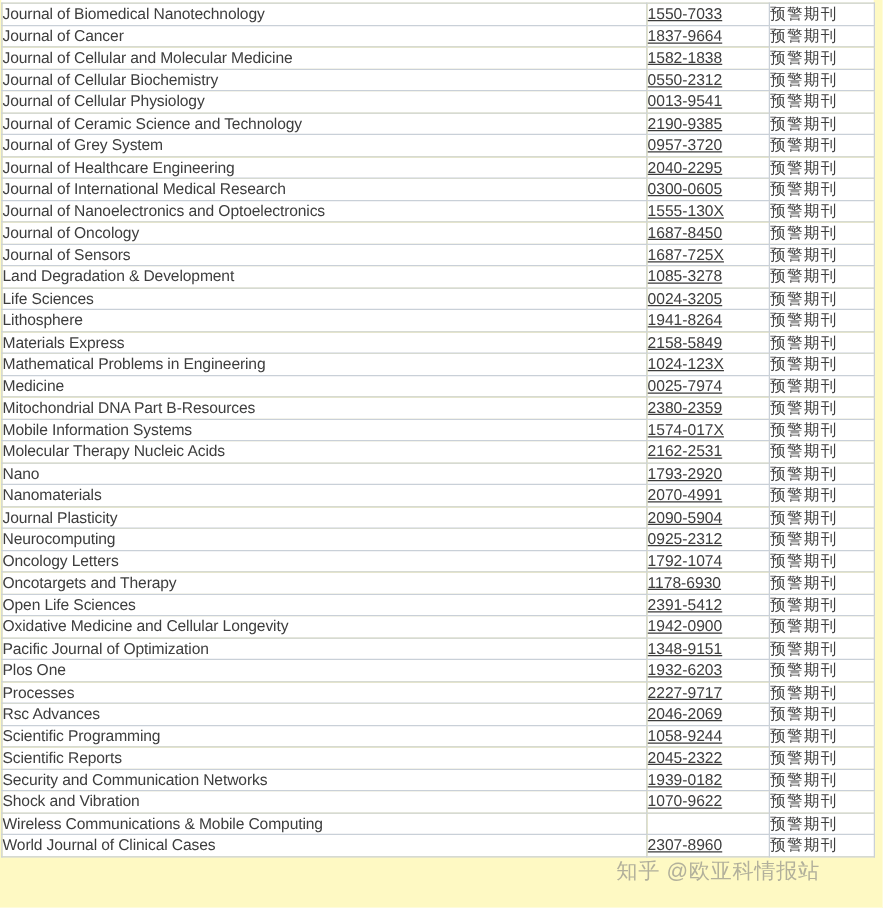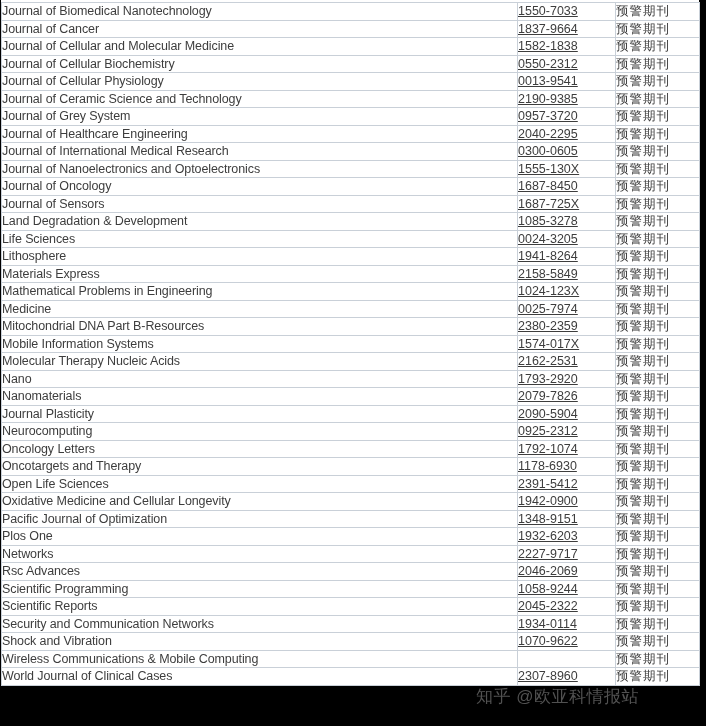--- a/index.html
+++ b/index.html
@@ -10,21 +10,21 @@
   body {
     width: 706px;
     height: 726px;
     position: relative;
     overflow: hidden;
     font-family: "Liberation Sans", "DejaVu Sans", sans-serif;
   }
   .page {
     position: absolute;
     inset: 0;
-    background: #000000;
+    background: #fef9c3;
   }
   table.journal-table {
     position: absolute;
     left: 1px;
     top: 2px;
     width: 698px;
     border-collapse: collapse;
     table-layout: fixed;
   }
   col.c-name   { width: 516px; }
@@ -40,21 +40,21 @@
     color: #3d3d3d;
     font-size: 12.5px;
     vertical-align: middle;
     background: #ffffff;
   }
   td.cell-name   { padding-left: 4px;  letter-spacing: -0.1px; }
   td.cell-issn   { padding-left: 10px; text-decoration: underline; }
   td.cell-status { padding-left: 12px; font-size: 12px; letter-spacing: 1px; }
   .watermark {
     position: absolute;
-    left: 476px;
+    left: 493px;
     top: 686px;
     width: 200px;
     height: 22px;
     line-height: 22px;
     font-size: 17px;
     letter-spacing: 0.5px;
     color: rgba(130, 130, 130, 0.62);
     white-space: nowrap;
     pointer-events: none;
   }
@@ -187,21 +187,21 @@
           <td class="cell-issn">2162-2531</td>
           <td class="cell-status">预警期刊</td>
         </tr>
         <tr>
           <td class="cell-name">Nano</td>
           <td class="cell-issn">1793-2920</td>
           <td class="cell-status">预警期刊</td>
         </tr>
         <tr>
           <td class="cell-name">Nanomaterials</td>
-          <td class="cell-issn">2079-7826</td>
+          <td class="cell-issn">2070-4991</td>
           <td class="cell-status">预警期刊</td>
         </tr>
         <tr>
           <td class="cell-name">Journal Plasticity</td>
           <td class="cell-issn">2090-5904</td>
           <td class="cell-status">预警期刊</td>
         </tr>
         <tr>
           <td class="cell-name">Neurocomputing</td>
           <td class="cell-issn">0925-2312</td>
@@ -231,42 +231,42 @@
           <td class="cell-name">Pacific Journal of Optimization</td>
           <td class="cell-issn">1348-9151</td>
           <td class="cell-status">预警期刊</td>
         </tr>
         <tr>
           <td class="cell-name">Plos One</td>
           <td class="cell-issn">1932-6203</td>
           <td class="cell-status">预警期刊</td>
         </tr>
         <tr>
-          <td class="cell-name">Networks</td>
+          <td class="cell-name">Processes</td>
           <td class="cell-issn">2227-9717</td>
           <td class="cell-status">预警期刊</td>
         </tr>
         <tr>
           <td class="cell-name">Rsc Advances</td>
           <td class="cell-issn">2046-2069</td>
           <td class="cell-status">预警期刊</td>
         </tr>
         <tr>
           <td class="cell-name">Scientific Programming</td>
           <td class="cell-issn">1058-9244</td>
           <td class="cell-status">预警期刊</td>
         </tr>
         <tr>
           <td class="cell-name">Scientific Reports</td>
           <td class="cell-issn">2045-2322</td>
           <td class="cell-status">预警期刊</td>
         </tr>
         <tr>
           <td class="cell-name">Security and Communication Networks</td>
-          <td class="cell-issn">1934-0114</td>
+          <td class="cell-issn">1939-0182</td>
           <td class="cell-status">预警期刊</td>
         </tr>
         <tr>
           <td class="cell-name">Shock and Vibration</td>
           <td class="cell-issn">1070-9622</td>
           <td class="cell-status">预警期刊</td>
         </tr>
         <tr>
           <td class="cell-name">Wireless Communications &amp; Mobile Computing</td>
           <td class="cell-issn"></td>

